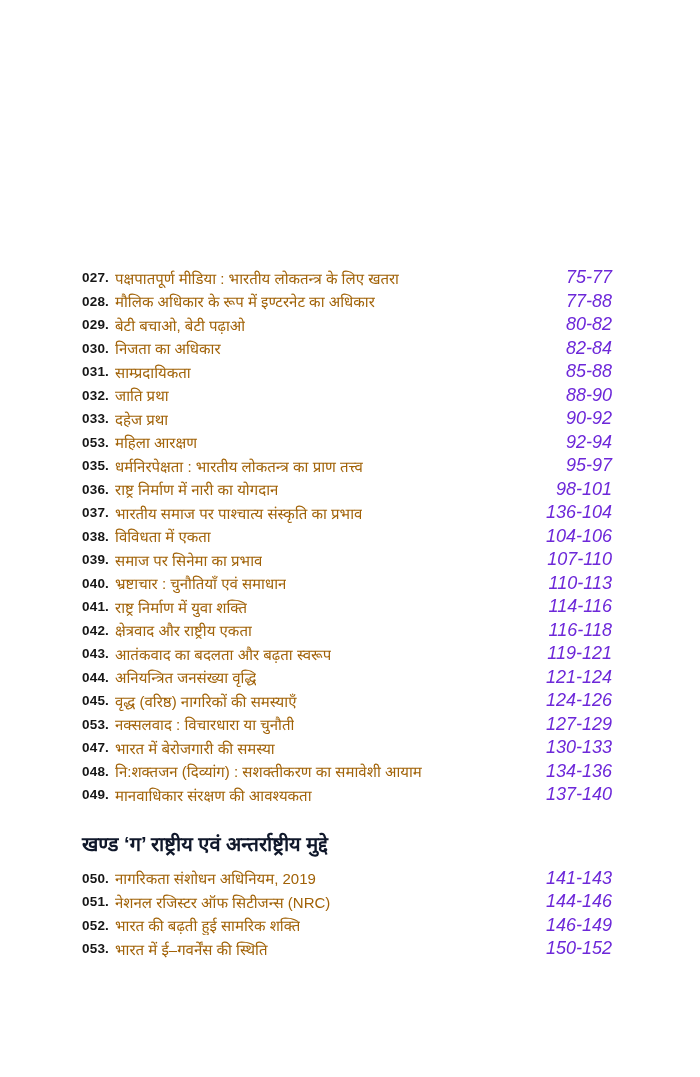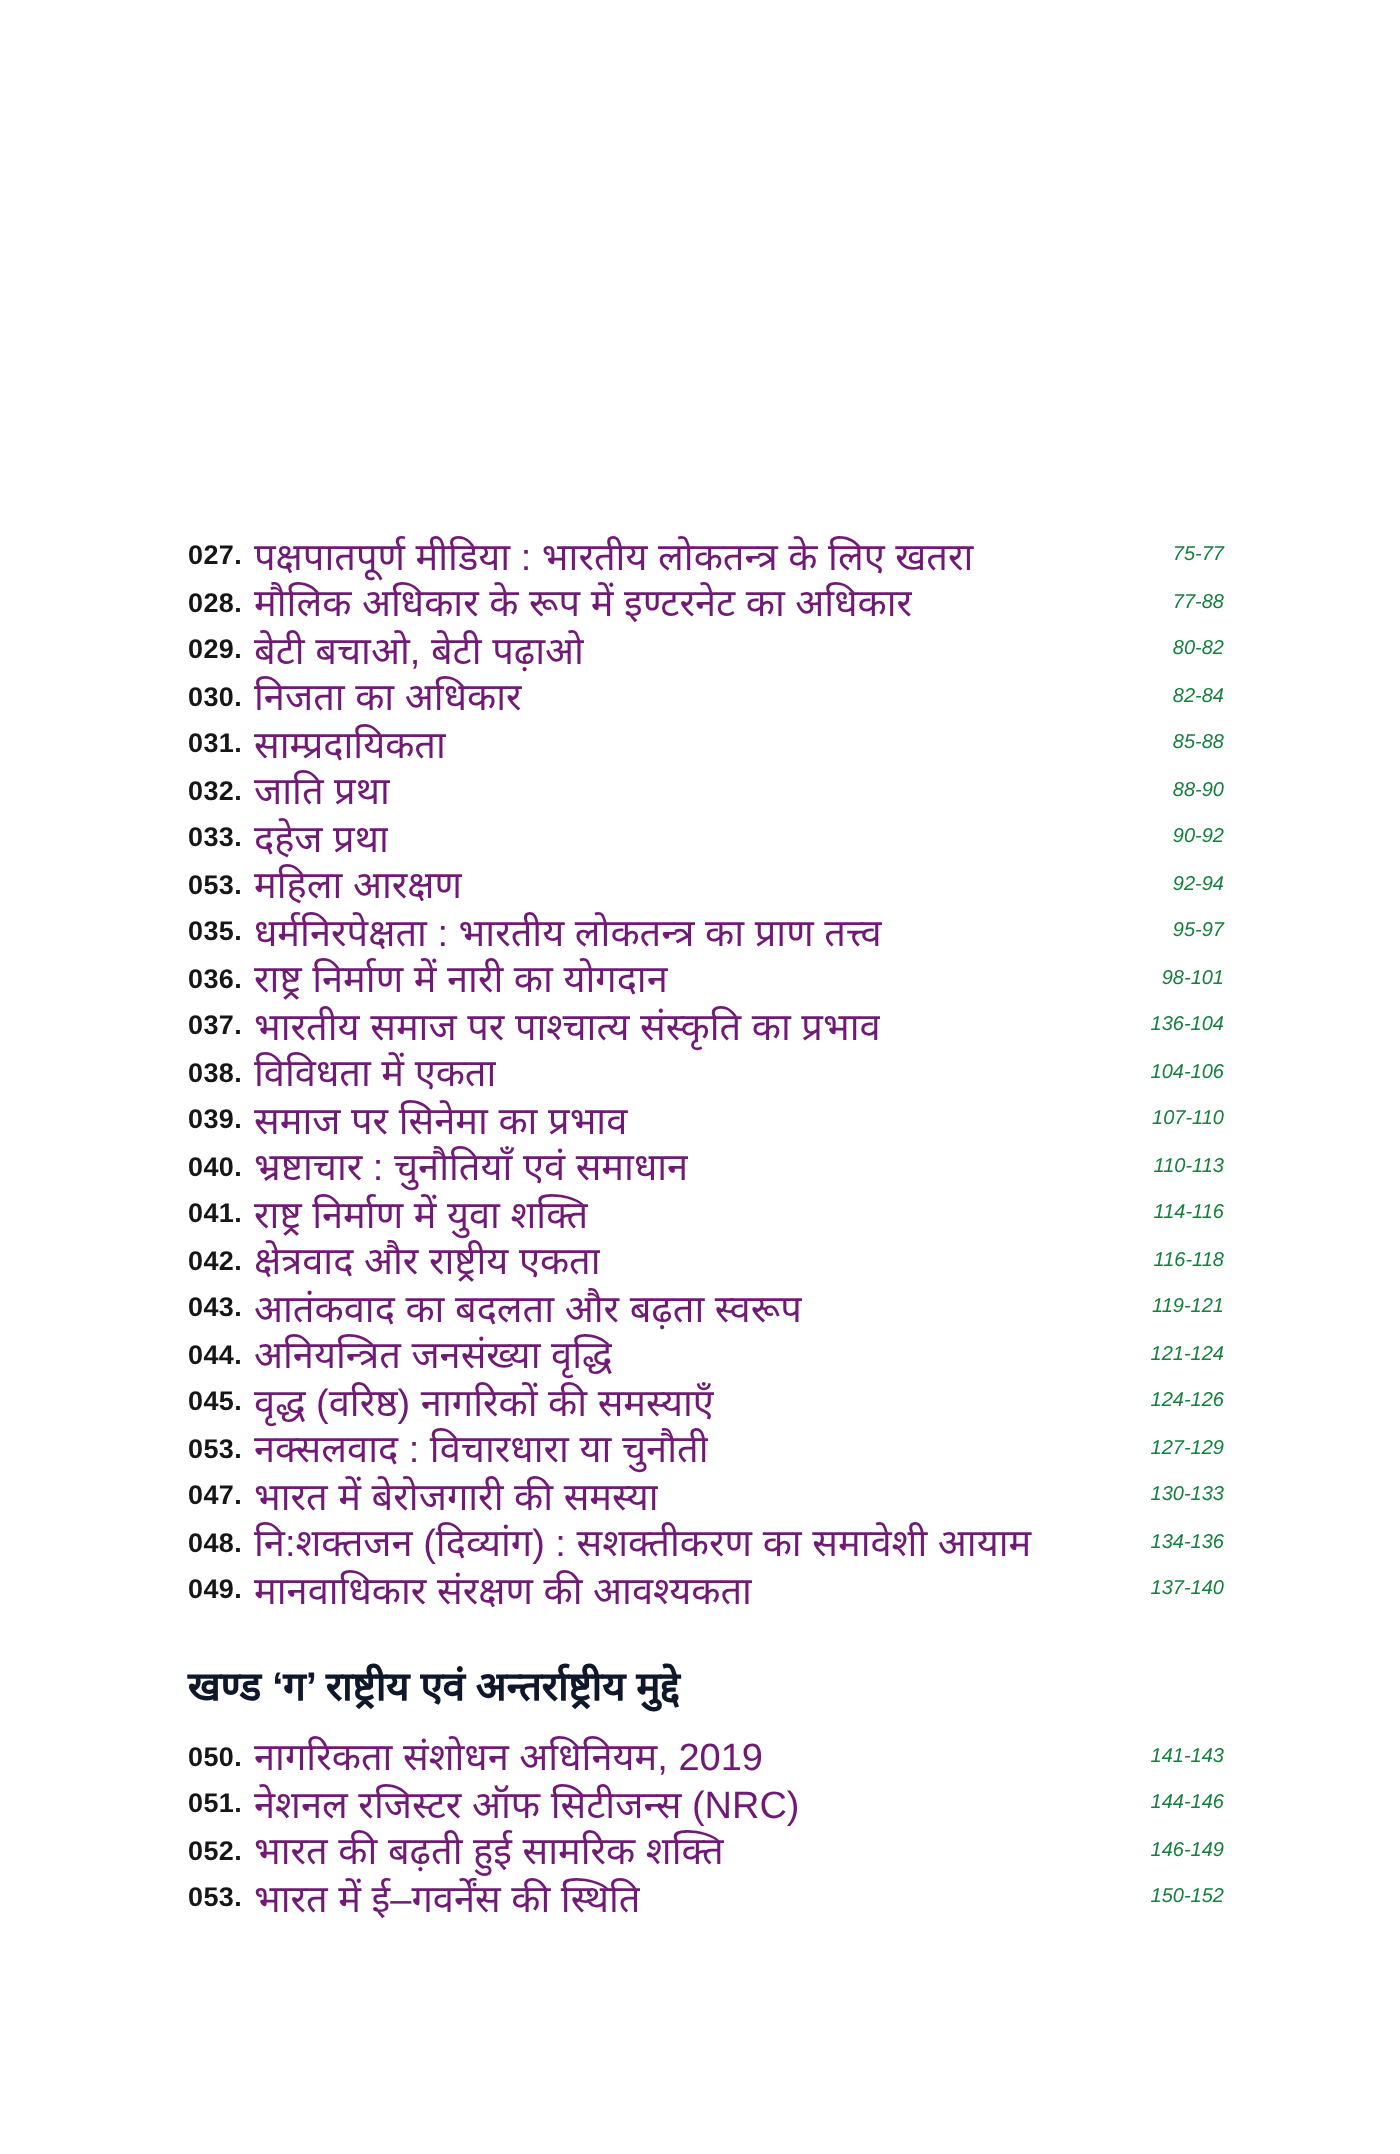--- a/index.html
+++ b/index.html
@@ -14,49 +14,48 @@
     background: #ffffff;
     font-family: "Liberation Sans", sans-serif;
     color: #1b1b1b;
     overflow: hidden;
   }
   .content {
     position: absolute;
     top: 266px;
     left: 82px;
     right: 88px;
-    margin-left: 12px;
   }
   .toc-rows { display: block; }
   .toc-row {
     display: flex;
     align-items: center;
     height: 23.5px;
     white-space: nowrap;
   }
   .toc-num {
     flex: 0 0 33px;
     font-size: 13.5px;
     font-weight: 600;
     letter-spacing: 0.2px;
     color: #161616;
   }
   .toc-title {
-    font-size: 19px;
-    color: #701a75;
+    font-size: 15px;
+    color: #a16207;
     overflow: hidden;
     text-align: center;
   }
   .toc-pages {
     margin-left: auto;
     padding-left: 12px;
-    font-size: 10px;
+    font-size: 18px;
     font-style: italic;
     font-weight: 500;
-    color: #15803d;
+    color: #6d28d9;
   }
   .section-heading {
     margin-top: 22px;
     margin-bottom: 8px;
     font-size: 20px;
     line-height: 30px;
     font-weight: 700;
     color: #0f172a;
     white-space: nowrap;
   }

